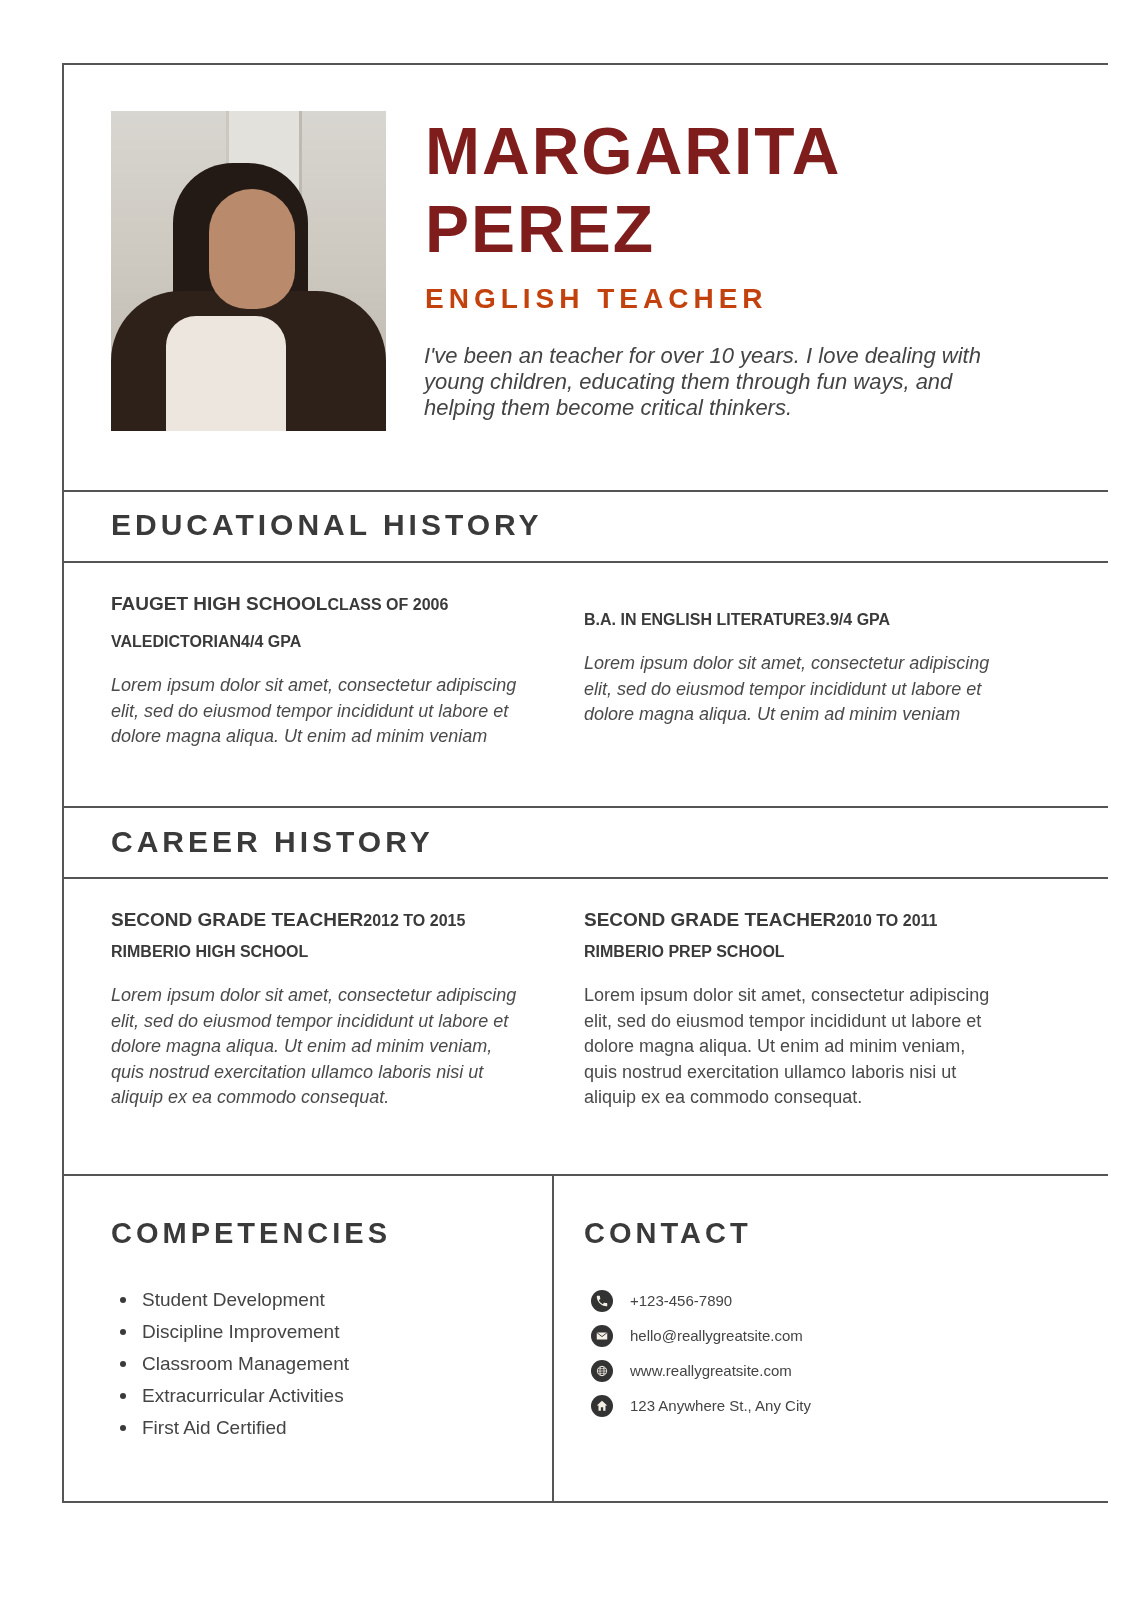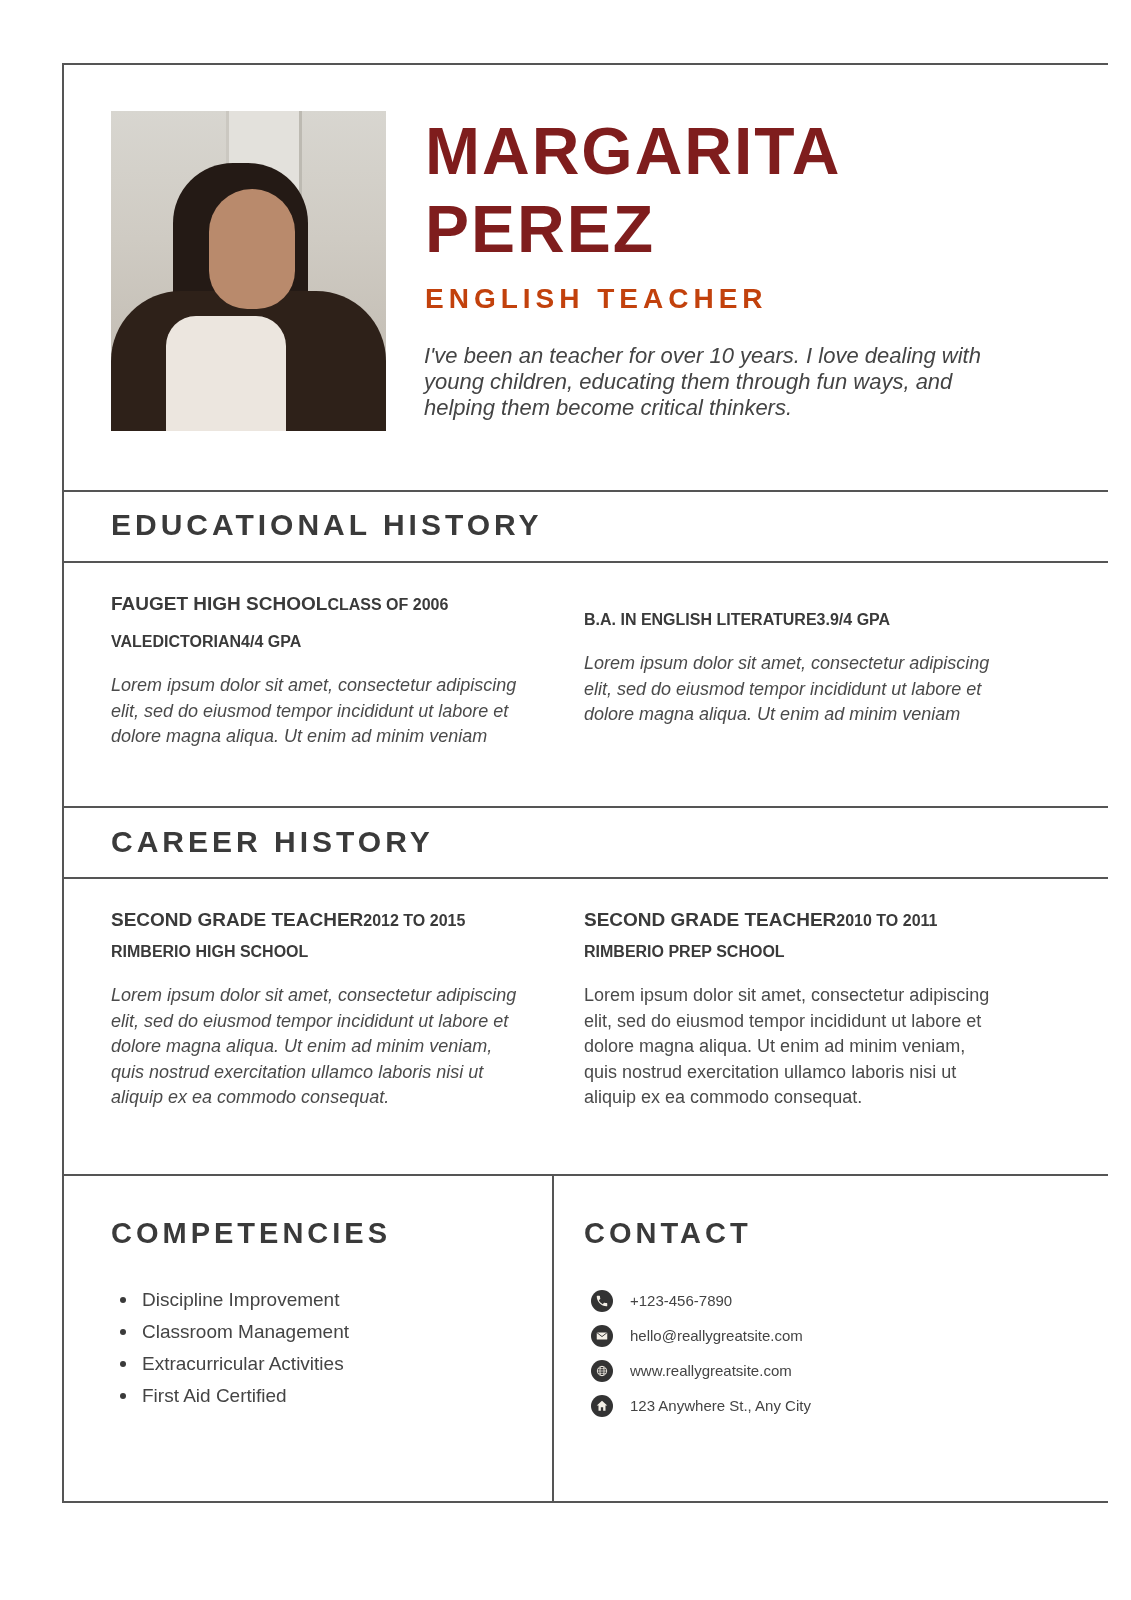--- a/index.html
+++ b/index.html
@@ -134,20 +134,24 @@
   <div class="desc" style="margin-top:22px">Lorem ipsum dolor sit amet, consectetur adipiscing elit, sed do eiusmod tempor incididunt ut labore et dolore magna aliqua. Ut enim ad minim veniam, quis nostrud exercitation ullamco laboris nisi ut aliquip ex ea commodo consequat.</div>
 </div>
 
 <div class="hline" style="top:1174px"></div>
 <div class="vline"></div>
 
 <div class="section-heading" style="top:1217px; font-size:29px;">COMPETENCIES</div>
 <ul class="comp-list">
   <li>
       <span class="bullet"></span>
+      <span>Student Development</span>
+    </li>
+  <li>
+      <span class="bullet"></span>
       <span>Discipline Improvement</span>
     </li>
   <li>
       <span class="bullet"></span>
       <span>Classroom Management</span>
     </li>
   <li>
       <span class="bullet"></span>
       <span>Extracurricular Activities</span>
     </li>

